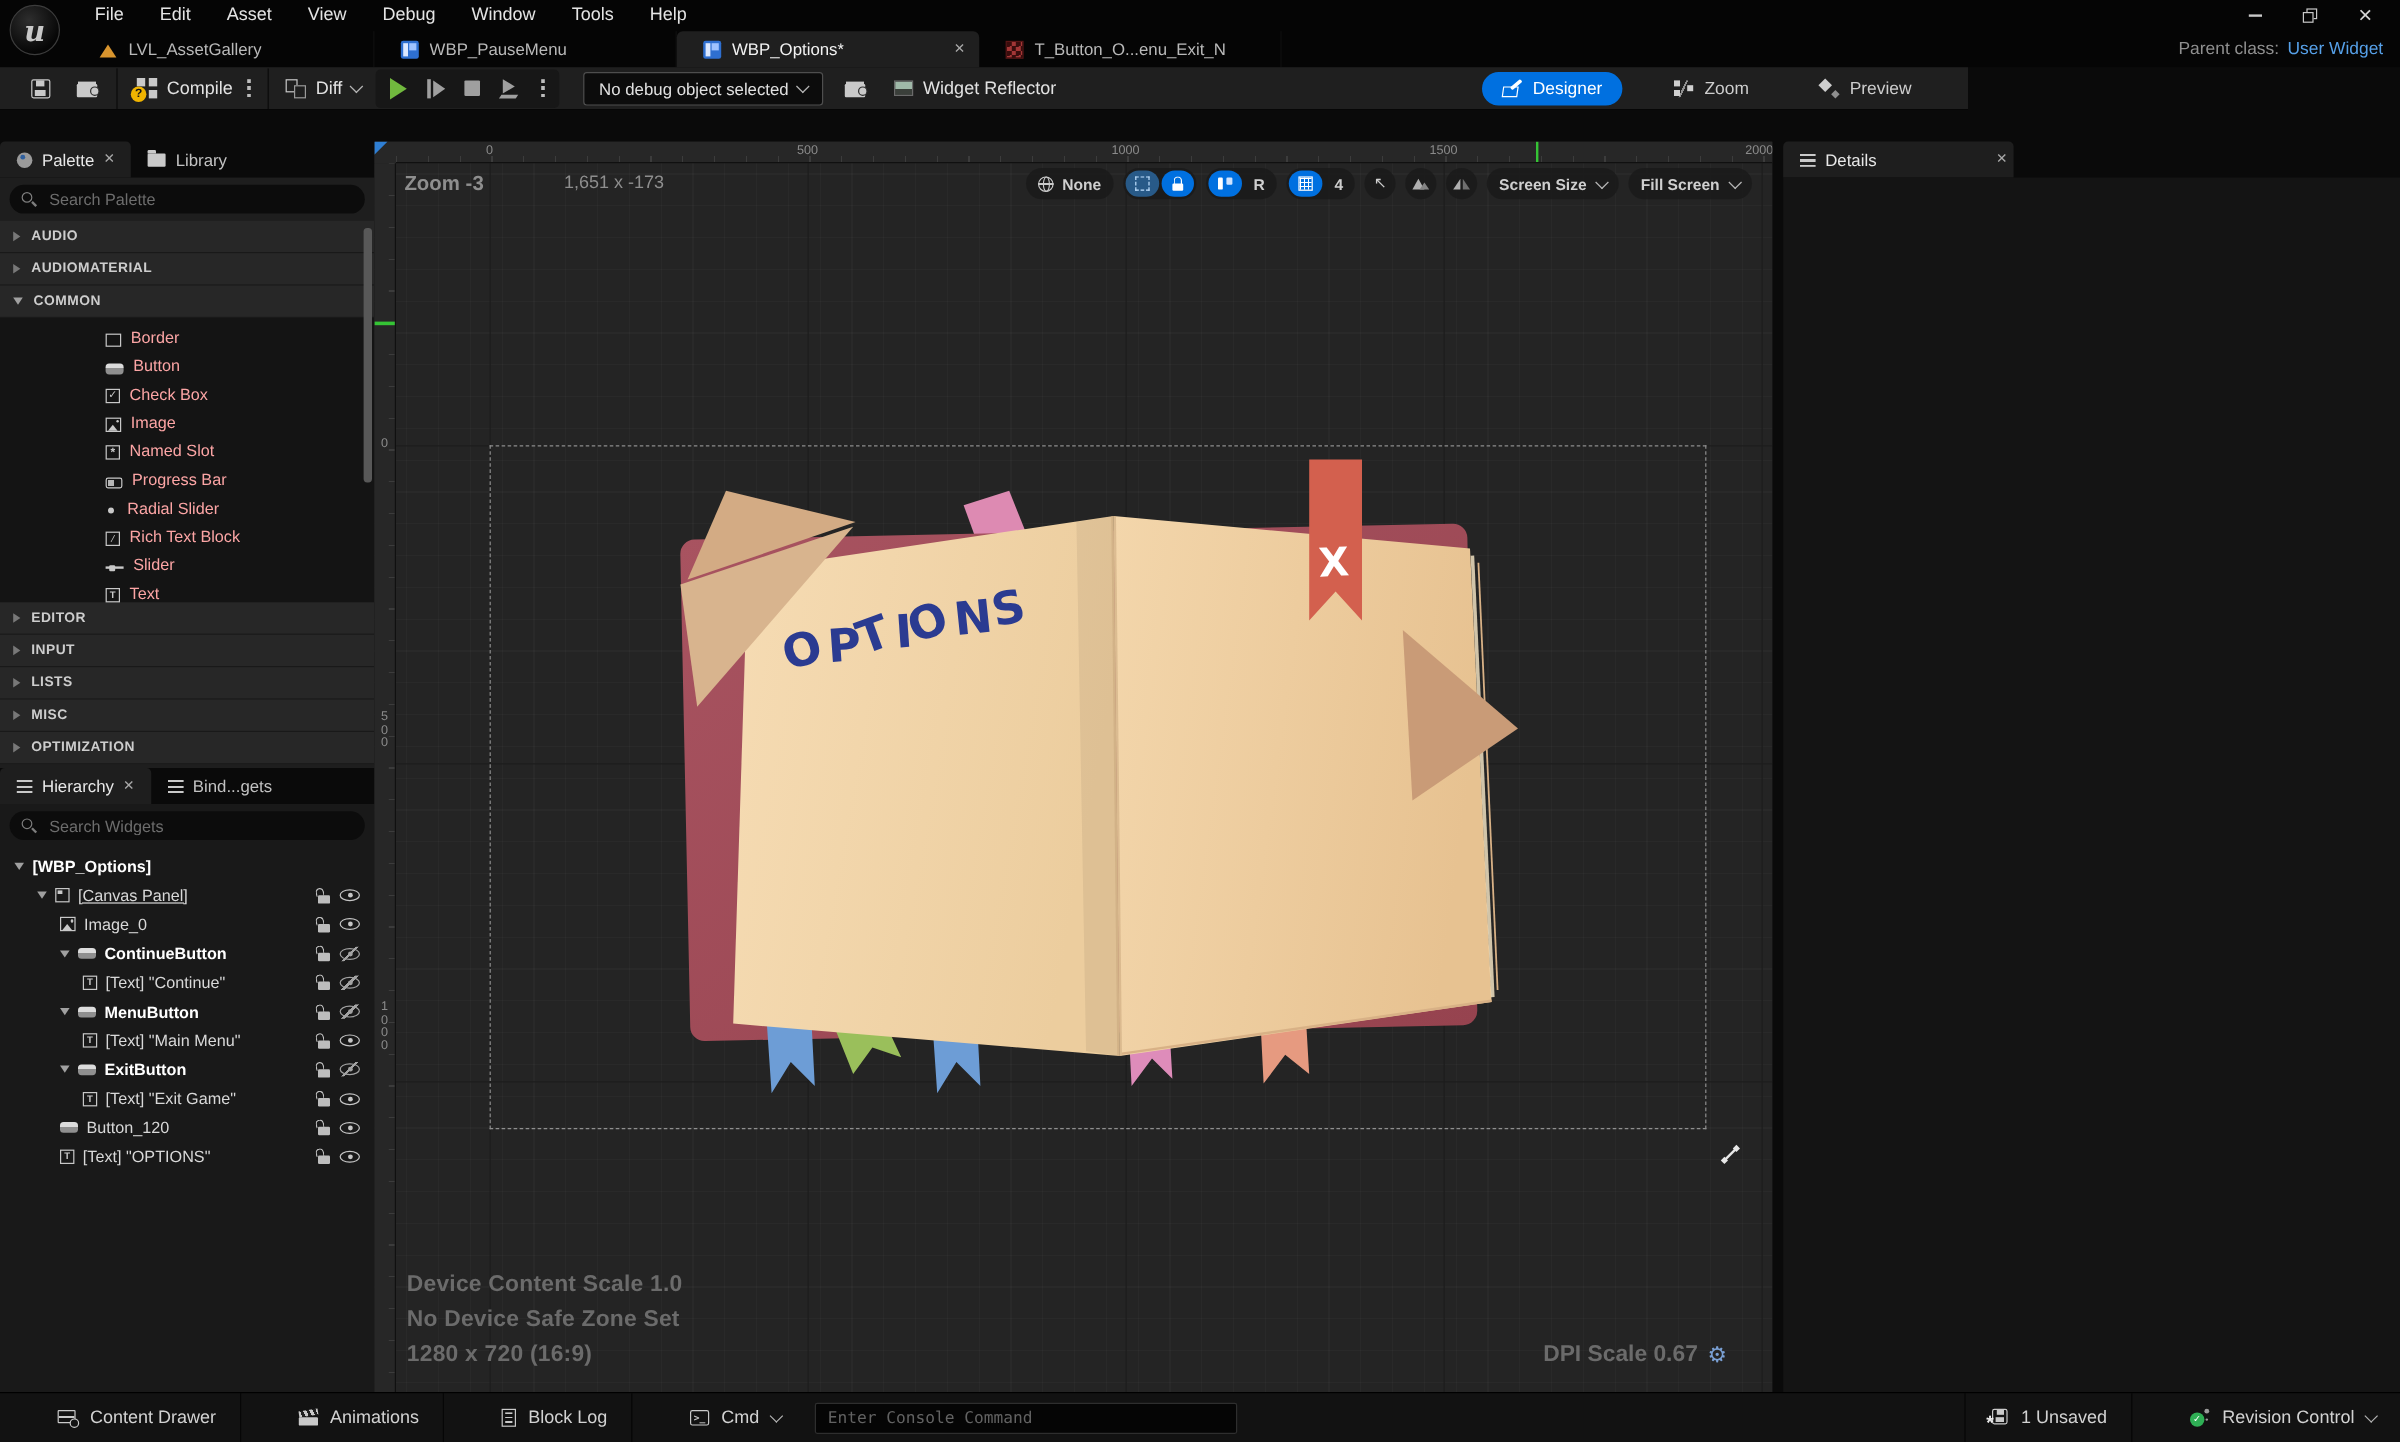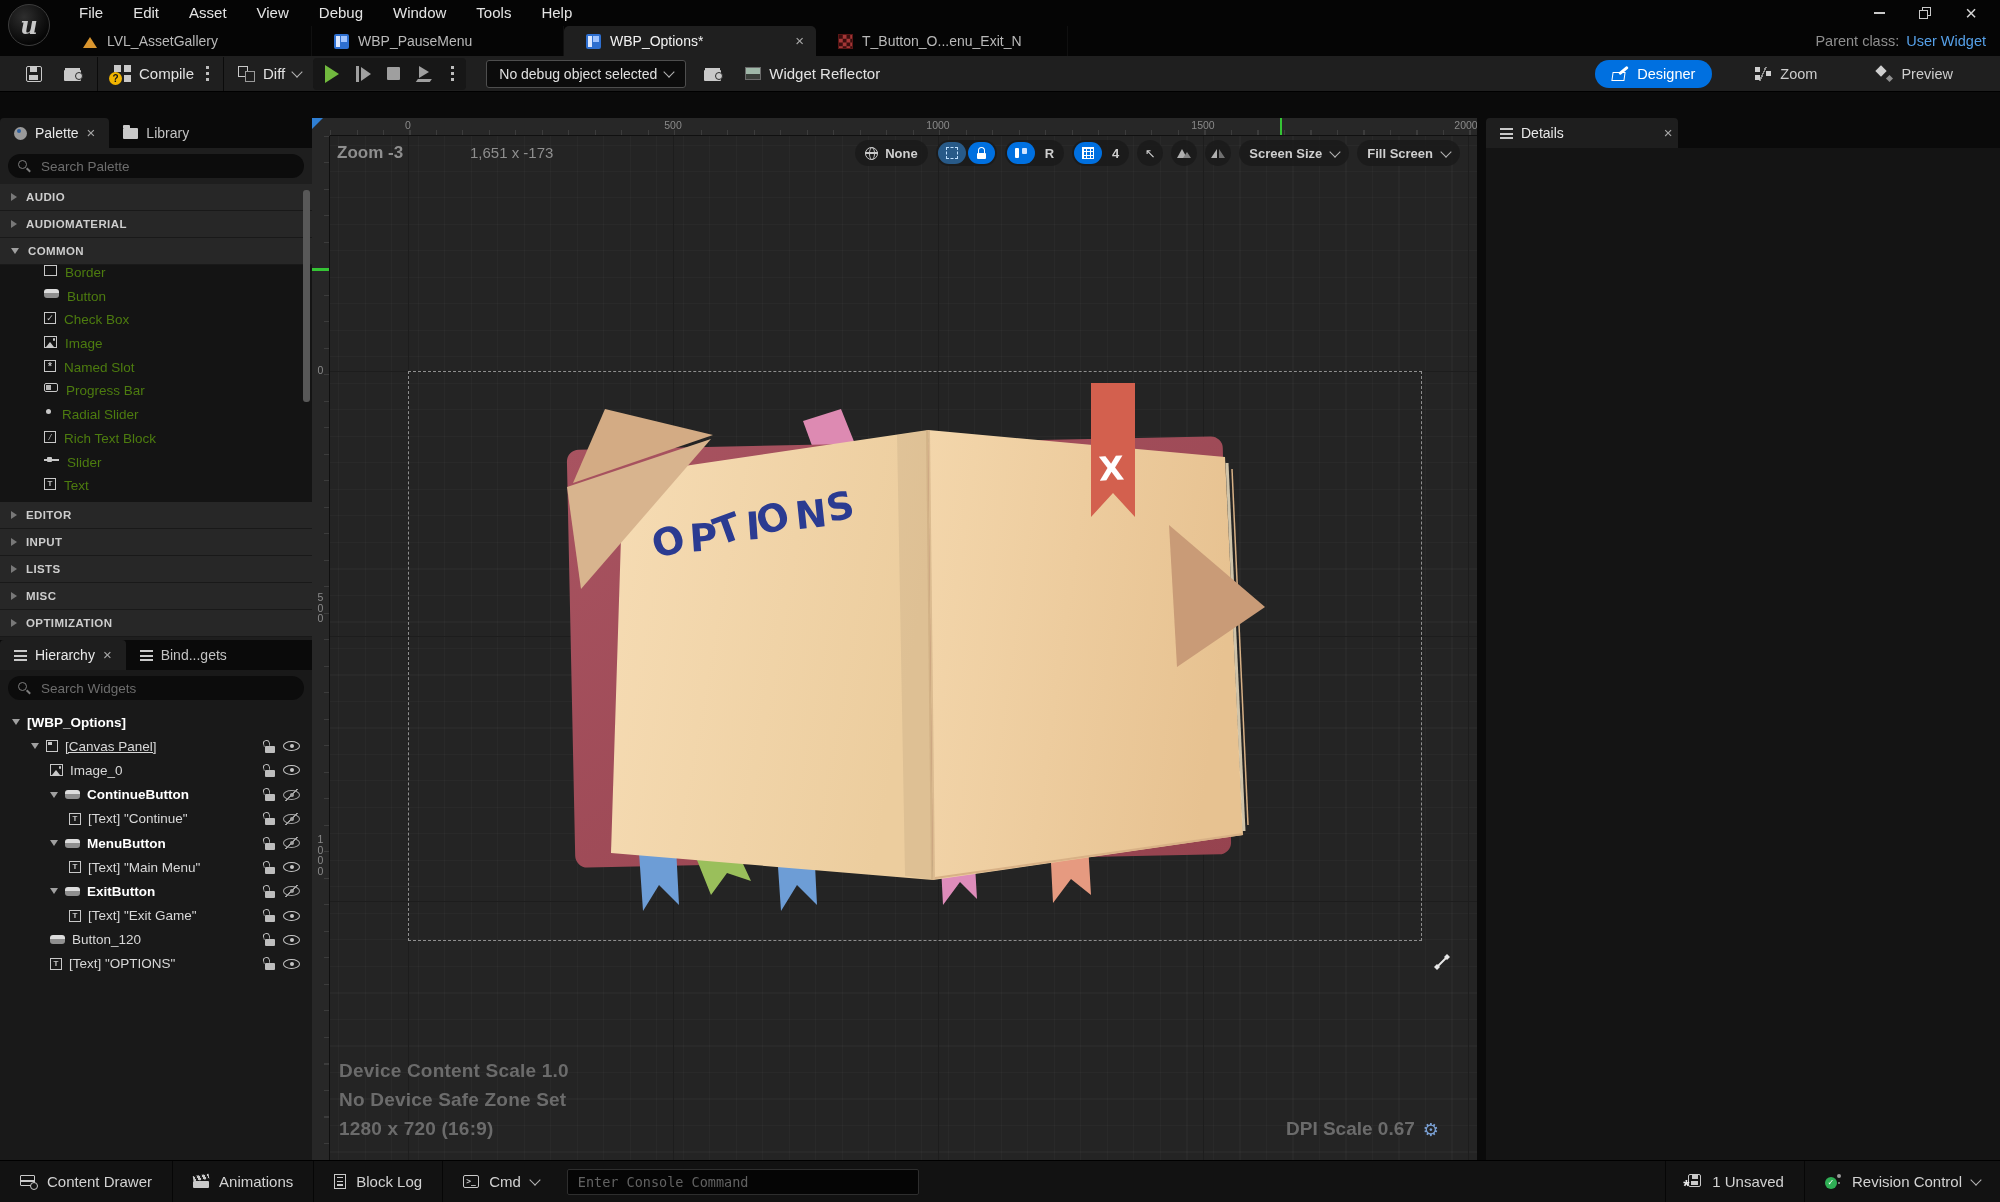--- a/index.html
+++ b/index.html
@@ -41,21 +41,21 @@
 
   .level-icon{width:16px;height:13px;}
   .level-icon::before{left:1px;bottom:0;border-left:7px solid transparent;border-right:7px solid transparent;border-bottom:11px solid #d9952e;}
   .widget-blueprint-icon{width:15px;height:15px;background:#2e6fd0;border-radius:2px;}
   .widget-blueprint-icon::before{left:2px;top:2px;width:4px;height:11px;background:#dce8ff;}
   .widget-blueprint-icon::after{right:2px;top:2px;width:6px;height:6px;background:#9fc3ff;}
   .texture-icon{width:15px;height:15px;border:1px solid #5a1616;
      background:conic-gradient(#a33636 25%,#3a0d0d 0 50%,#a33636 0 75%,#3a0d0d 0);background-size:7.5px 7.5px;}
 
   
-  .toolbar{position:absolute;left:0;top:56px;width:2000px;height:36px;background:#1f1f1f;
+  .toolbar{position:absolute;left:0;top:56px;width:1640px;height:36px;background:#1f1f1f;
            display:flex;align-items:center;border-bottom:1px solid #000;}
   .tb-sep{width:1px;height:34px;background:#0b0b0b;margin:0 14px;flex:none;}
   .tb-label{font-size:15px;color:#e2e2e2;margin-left:8px;white-space:nowrap;}
   .floppy-icon{width:16px;height:16px;border:1.6px solid #c9c9c9;border-radius:2px;}
   .floppy-icon::before{width:7px;height:5px;background:#c9c9c9;top:0;left:3px;}
   .floppy-icon::after{width:9px;height:5px;background:#c9c9c9;bottom:1px;left:2px;}
   .browse-icon{width:19px;height:15px;}
   .browse-icon::before{width:17px;height:11px;background:#c9c9c9;bottom:0;left:0;border-radius:1px;
       box-shadow:0 -3px 0 -1px #c9c9c9;}
   .browse-icon::after{width:8px;height:8px;border:1.7px solid #2a2a2a;border-radius:50%;right:0;bottom:1px;background:#c9c9c9;}
@@ -108,21 +108,21 @@
   .searchbox{display:flex;align-items:center;gap:8px;background:#0c0c0c;border-radius:12px;height:24px;padding:0 10px;margin:6px 8px;}
   .searchbox input{background:transparent;border:none;outline:none;color:#b5b5b5;font-size:13.5px;width:100%;
                    font-family:"Liberation Sans",sans-serif;}
   .searchbox input::placeholder{color:#6d6d6d;}
 
   #palette-panel{position:absolute;left:0;top:118px;width:312px;height:522px;}
   #palette-panel .panel-body{position:absolute;left:0;top:30px;right:0;bottom:0;background:#1e1e1e;overflow:hidden;}
   .pal-cat{height:27px;display:flex;align-items:center;gap:9px;padding-left:11px;background:#272727;
            border-bottom:1px solid #191919;font-weight:bold;font-size:11.5px;color:#cdcdcd;letter-spacing:.4px;}
   .pal-items{background:#141414;}
-  .pal-item{height:23.7px;display:flex;align-items:flex-start;gap:8px;padding-left:44px;font-size:13.5px;color:#4d7c0f;}
+  .pal-item{height:23.7px;display:flex;align-items:flex-end;gap:8px;padding-left:88px;font-size:13.5px;color:#fca5a5;}
   .pal-scroll{position:absolute;right:2px;top:42px;width:7px;height:212px;border-radius:3px;background:#585858;}
 
   .expander-down{width:0;height:0;border-left:4.5px solid transparent;border-right:4.5px solid transparent;border-top:6px solid #a0a0a0;}
   .expander-right{width:0;height:0;border-top:4.5px solid transparent;border-bottom:4.5px solid transparent;border-left:6px solid #787878;}
 
   
   .border-icon{width:13px;height:11px;border:1.3px solid #c8c8c8;}
   .button-icon{width:15px;height:9px;border-radius:3px;background:linear-gradient(#dcdcdc 0 45%,#8f8f8f 45%);}
   .checkbox-icon{width:12px;height:12px;border:1.3px solid #c8c8c8;}
   .checkbox-icon::before{content:"\2713";left:0;right:0;top:-1px;text-align:center;font:bold 9px/12px "DejaVu Sans",sans-serif;color:#c8c8c8;}
@@ -219,21 +219,21 @@
   .resize-handle{position:absolute;left:1121px;top:835px;}
 
   
   #details-panel{position:absolute;left:1486px;top:118px;width:514px;height:1042px;}
   #details-panel .panel-body{position:absolute;left:0;top:30px;right:0;bottom:0;background:#141414;}
   #details-panel .panel-tab{width:192px;}
 
   
   .statusbar{position:absolute;left:0;top:1160px;width:2000px;height:42px;background:#121212;border-top:1px solid #000;
              display:flex;align-items:center;font-size:15px;color:#d2d2d2;}
-  .sb-item{display:flex;align-items:center;gap:10px;padding:0 20px;height:42px;border-right:1px solid #060606;white-space:nowrap;}
+  .sb-item{display:flex;align-items:center;gap:10px;padding:0 20px;height:42px;border-right:1px solid #060606;white-space:nowrap;margin-left:28px;}
   .sb-item.noborder{border-right:none;}
   .drawer-icon{width:17px;height:14px;}
   .drawer-icon::before{left:0;top:0;width:15px;height:11px;border:1.5px solid #c9c9c9;border-radius:1px;
      background:linear-gradient(transparent 4px,#c9c9c9 4px 5.5px,transparent 5.5px);}
   .drawer-icon::after{width:8px;height:8px;border:1.6px solid #c9c9c9;border-radius:50%;right:-1px;bottom:-1px;background:#121212;}
   .anim-icon{width:16px;height:13px;}
   .anim-icon::before{left:0;bottom:0;width:16px;height:7px;background:#c9c9c9;border-radius:1px;}
   .anim-icon::after{left:0;top:0;width:16px;height:4.5px;transform:rotate(-9deg);
      background:repeating-linear-gradient(75deg,#c9c9c9 0 2.5px,#222 2.5px 5px);}
   .log-icon{width:12px;height:15px;border:1.4px solid #c9c9c9;}

